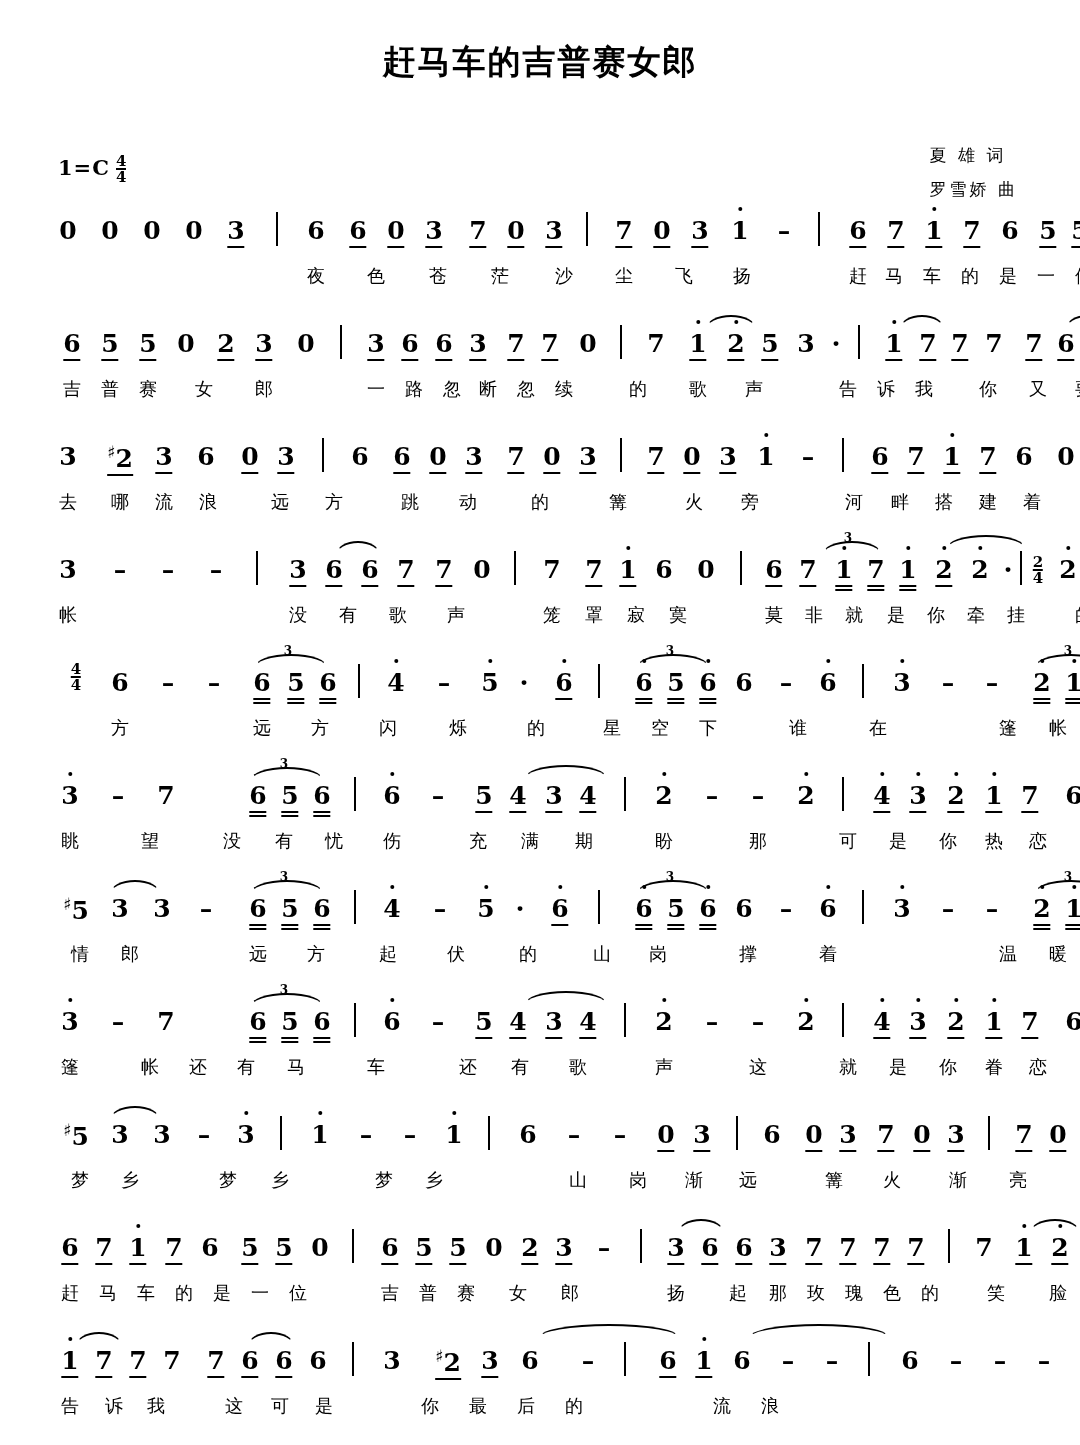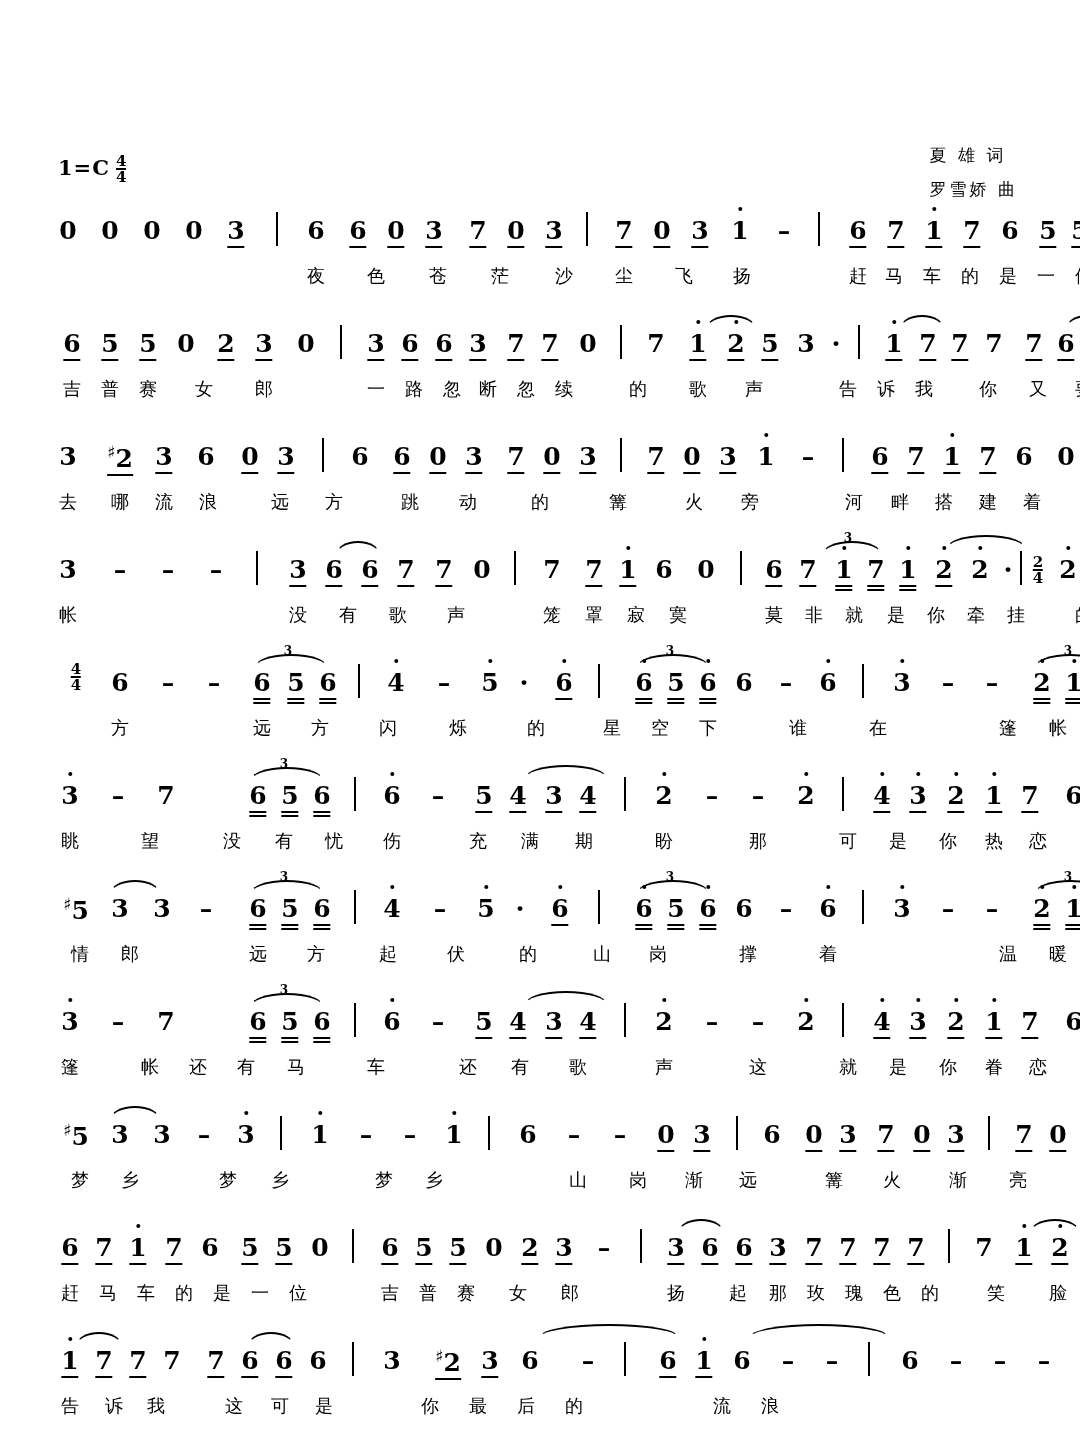--- a/index.html
+++ b/index.html
@@ -167,20 +167,21 @@
   .dotright {
     font-size: 26px;
     font-weight: bold;
   }
 </style>
 </head>
 <body>
 
 <div class="sheet">
 
+  <div class="title">赶马车的吉普赛女郎</div>
 
   <div class="keysig">
     <span class="eq"><span>1=</span><span>C</span></span>
     <span class="frac">
       <span class="num">4</span>
       <span class="den" style="border-top:2px solid #000;">4</span>
     </span>
   </div>
 
   <div class="credits">

